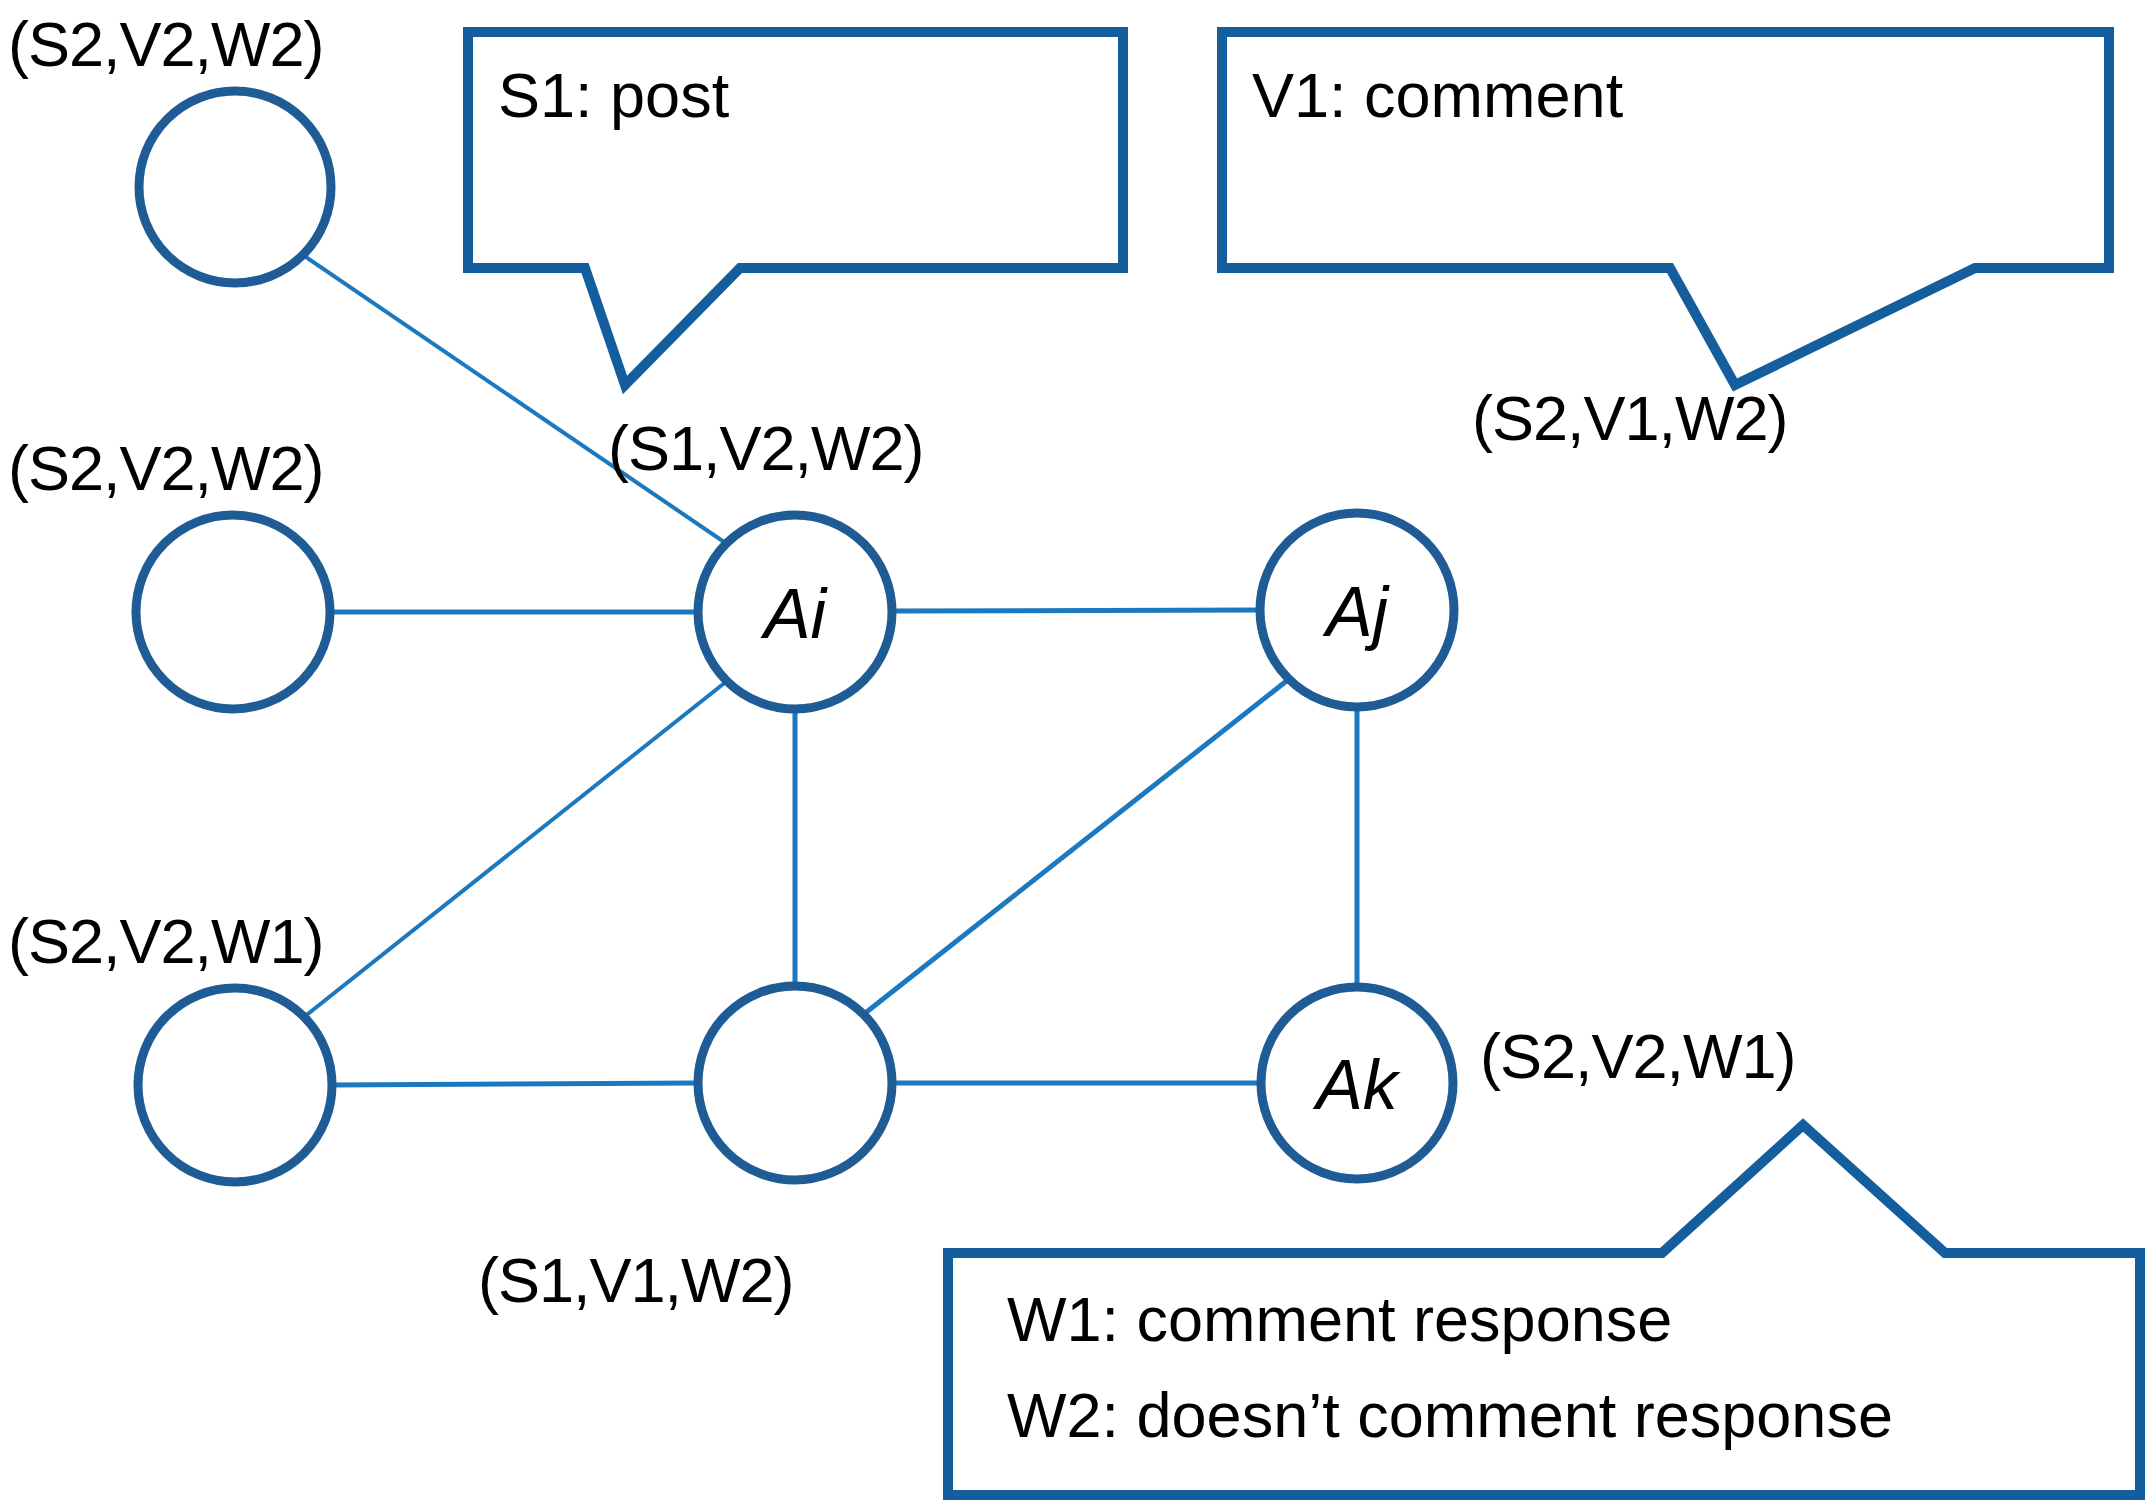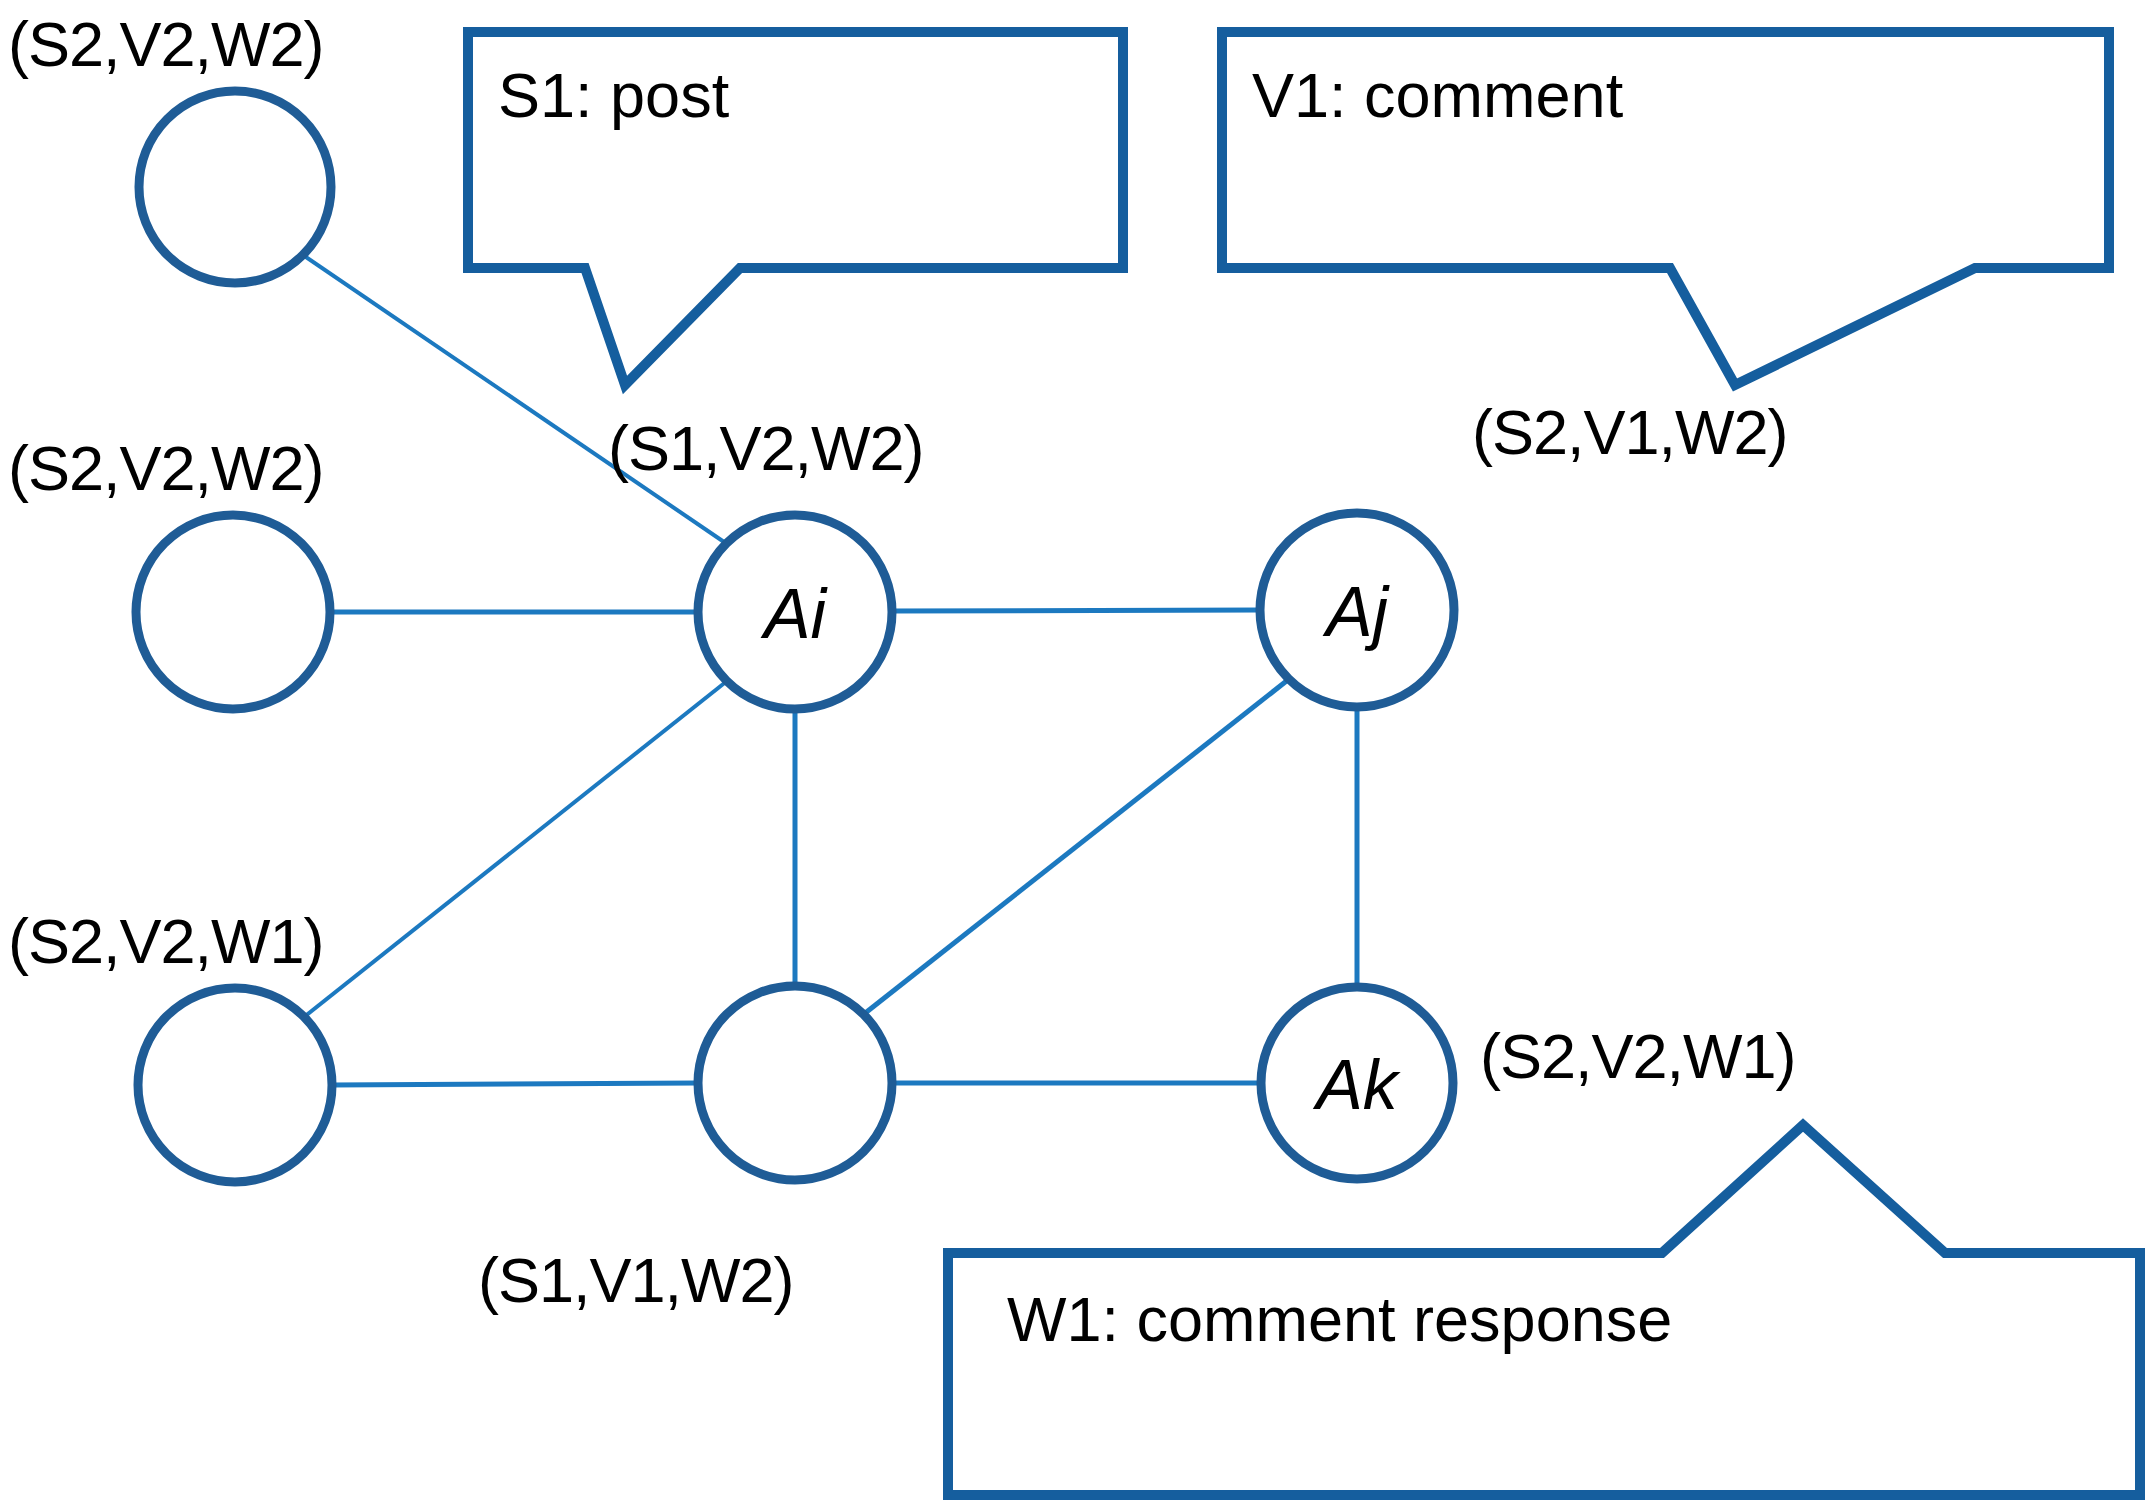--- a/index.html
+++ b/index.html
@@ -111,35 +111,38 @@
 
     <path class="callout-shape" d="M 1222 32 L 2109 32 L 2109 268 L 1975 268 L 1735 385 L 1670 268 L 1222 268 Z"></path>
 
     <path class="callout-shape" d="M 948 1253 L 1662 1253 L 1803 1125 L 1945 1253 L 2140 1253 L 2140 1495 L 948 1495 Z"></path>
   </svg>
 
   <div class="state-label" style="left:8px;   top:8px;">(S2,V2,W2)</div>
   <div class="state-label" style="left:8px;   top:432px;">(S2,V2,W2)</div>
   <div class="state-label" style="left:8px;   top:905px;">(S2,V2,W1)</div>
   <div class="state-label" style="left:608px; top:392px;margin-top:20px;">(S1,V2,W2)</div>
-  <div class="state-label" style="left:1472px;top:396px;">(S2,V1,W2)</div>
+  <div class="state-label" style="left:1472px;top:382px;">(S2,V1,W2)</div>
   <div class="state-label" style="left:1480px;top:1020px;">(S2,V2,W1)</div>
   <div class="state-label" style="left:478px; top:1244px;">(S1,V1,W2)</div>
 
   <div class="callout-text" style="left:498px; top:48px;">
     <div>
       <span class="key">S1</span><span>: </span><span>post</span>
     </div>
   </div>
 
   <div class="callout-text" style="left:1252px; top:48px;text-align:center;">
     <div>
       <span class="key">V1</span><span>: </span><span>comment</span>
     </div>
   </div>
 
   <div class="callout-text" style="left:978px; top:1272px;margin-left:29px;">
     <div>
       <span class="key">W1</span><span>: </span><span>comment response</span>
     </div>
+    <div>
+      <span class="key">W2</span><span>: </span><span>doesn’t comment response</span>
+    </div>
   </div>
 
 </div>
 
 </body></html>

